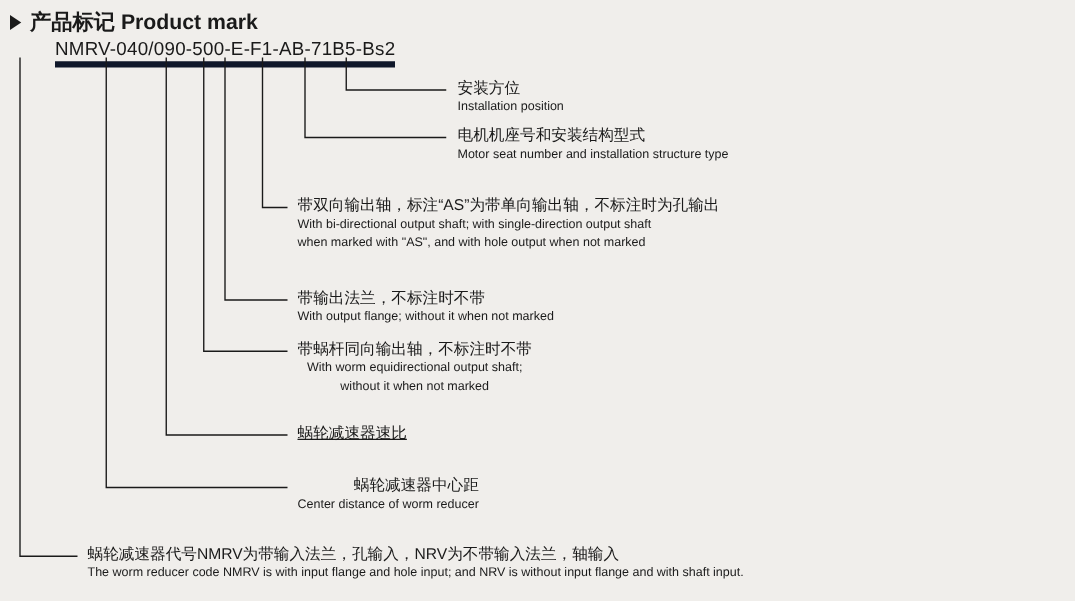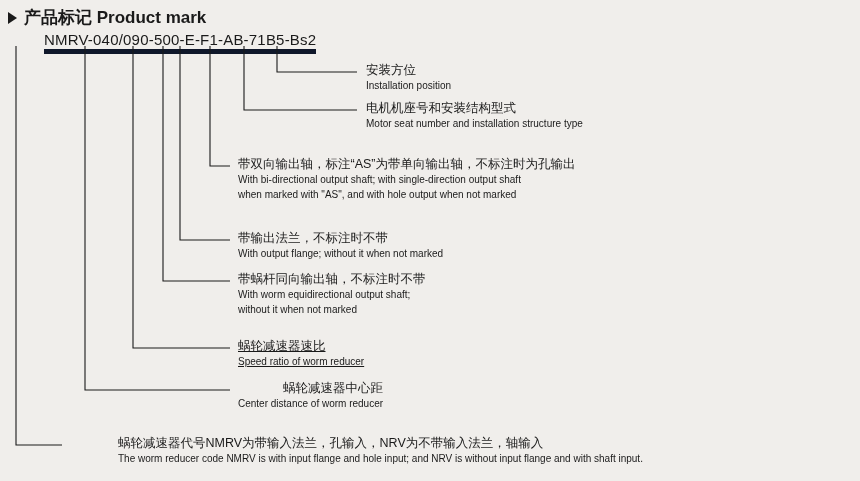--- a/index.html
+++ b/index.html
@@ -127,34 +127,33 @@
     <span class="cn">带双向输出轴，标注“AS”为带单向输出轴，不标注时为孔输出</span>
     <span class="en">With bi-directional output shaft; with single-direction output shaft</span>
     <span class="en">when marked with "AS", and with hole output when not marked</span>
   </div>
 
   <div class="label" style="left:238px; top:231px;">
     <span class="cn">带输出法兰，不标注时不带</span>
     <span class="en">With output flange; without it when not marked</span>
   </div>
 
-  <div class="label" style="left:238px; top:272px;">
+  <div class="label" style="left:238px; top:272px;text-align:center;">
     <span class="cn">带蜗杆同向输出轴，不标注时不带</span>
     <span class="en">With worm equidirectional output shaft;</span>
     <span class="en">without it when not marked</span>
   </div>
 
   <div class="label" style="left:238px; top:339px;text-decoration:underline;">
     <span class="cn">蜗轮减速器速比</span>
-    <span class="en">Speed ratio of worm reducer</span>
   </div>
 
   <div class="label" style="left:238px; top:381px;text-align:right;">
     <span class="cn">蜗轮减速器中心距</span>
     <span class="en">Center distance of worm reducer</span>
   </div>
 
-  <div class="label" style="left:70px; top:436px;margin-left:48px;">
+  <div class="label" style="left:70px; top:436px;">
     <span class="cn">蜗轮减速器代号NMRV为带输入法兰，孔输入，NRV为不带输入法兰，轴输入</span>
     <span class="en">The worm reducer code NMRV is with input flange and hole input; and NRV is without input flange and with shaft input.</span>
   </div>
 
 </div>
 
 </body></html>

